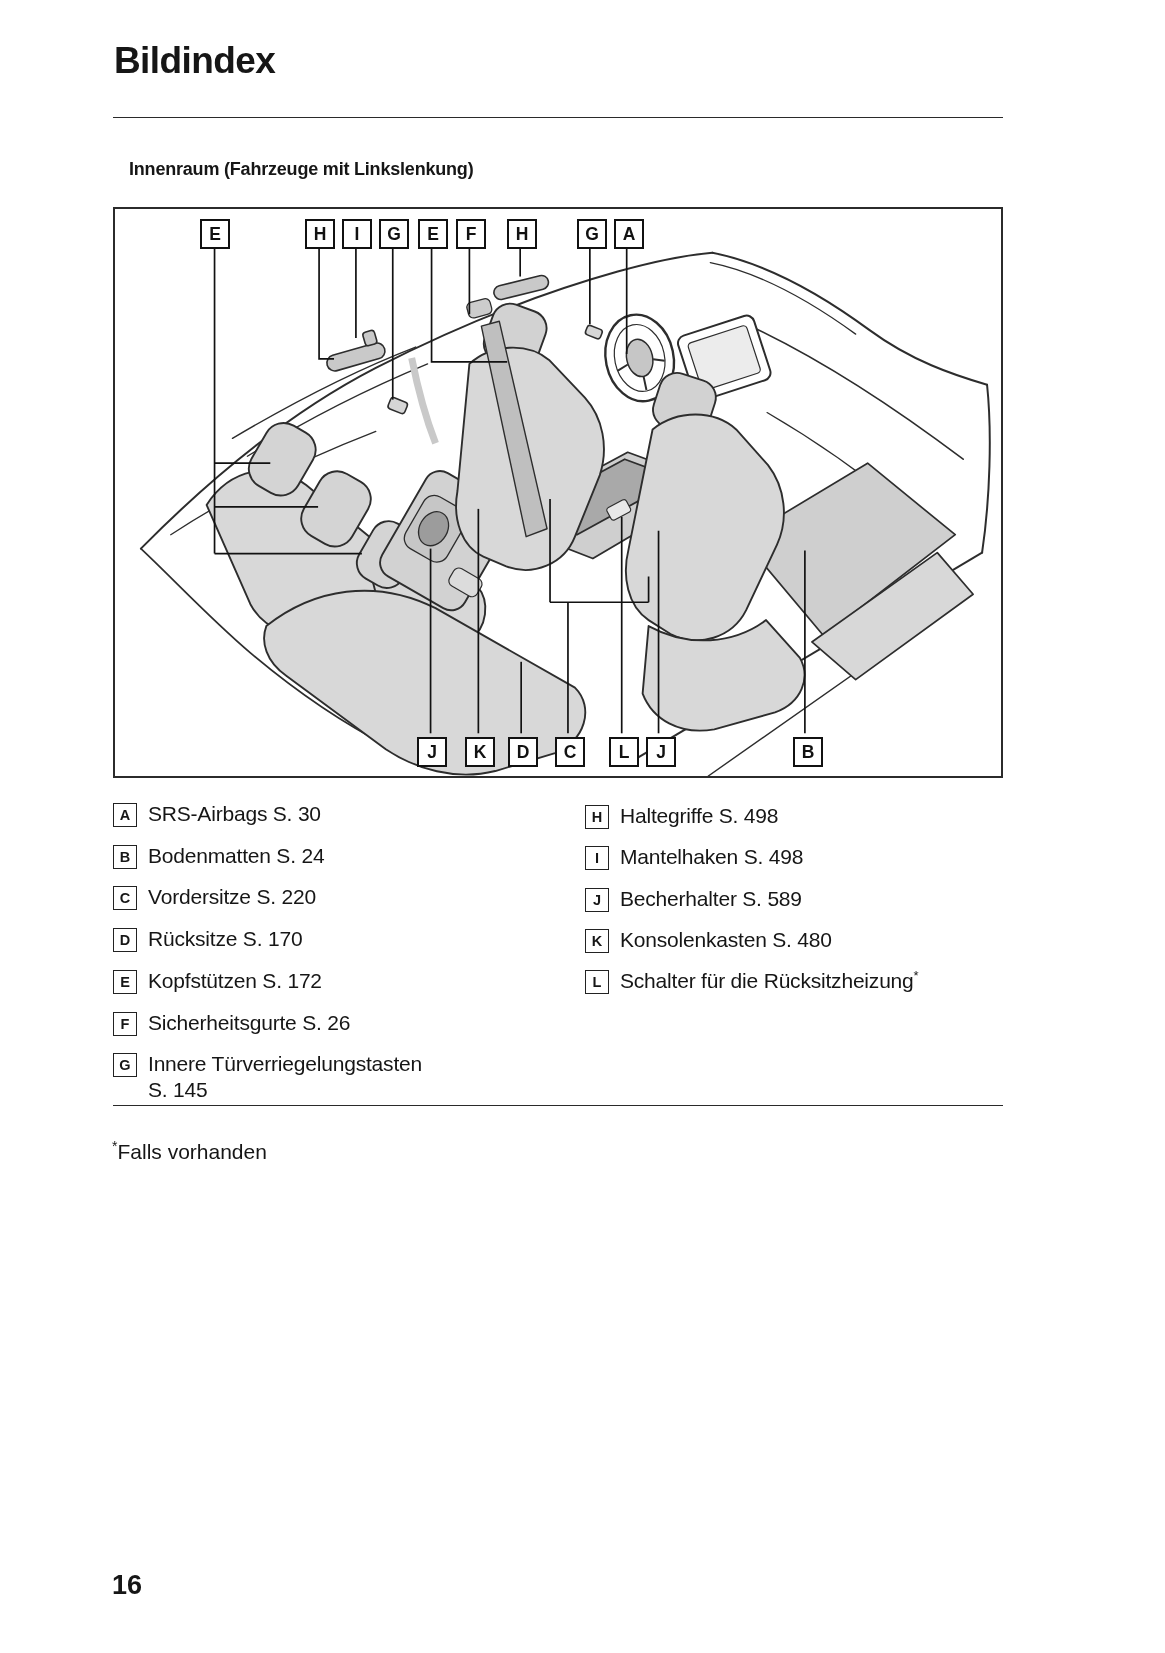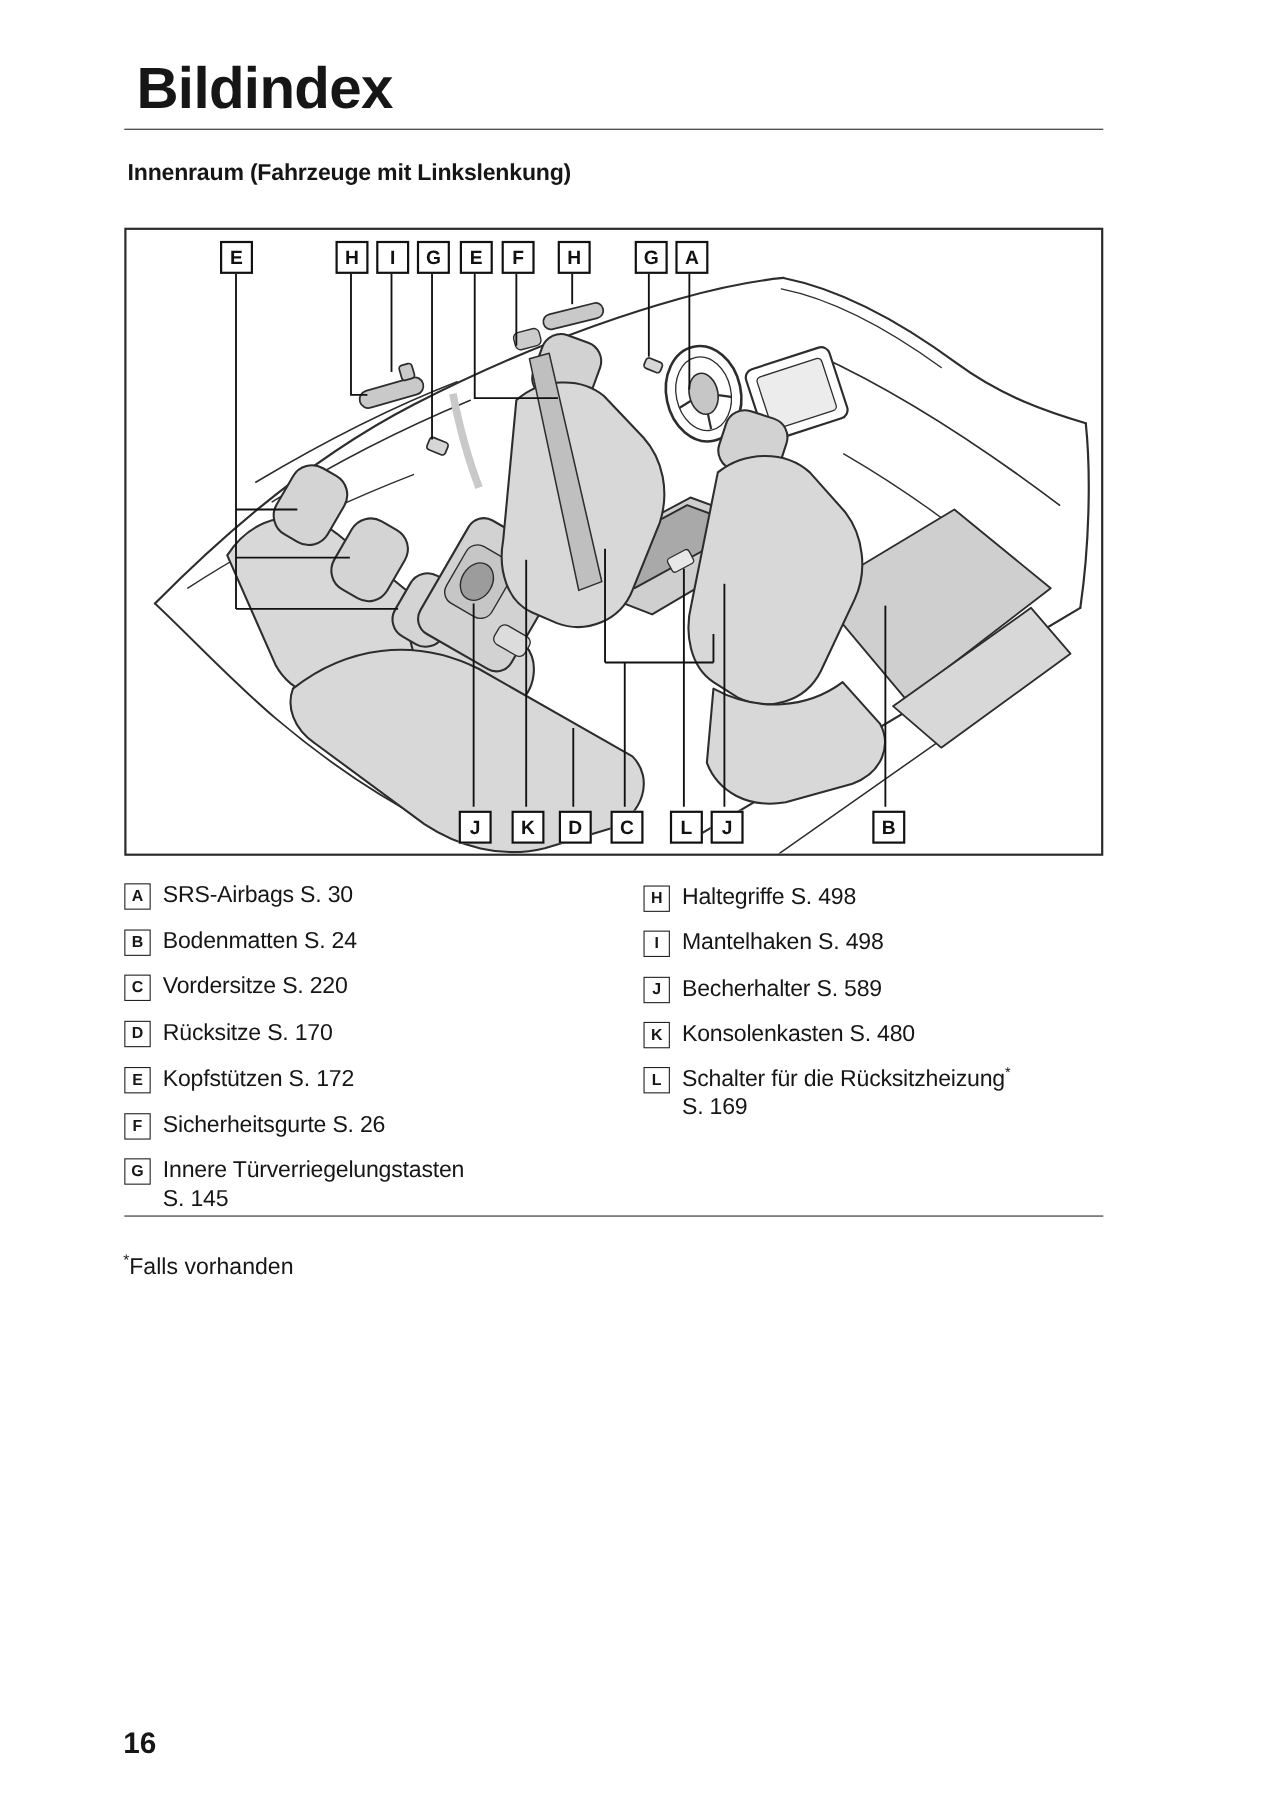--- a/index.html
+++ b/index.html
@@ -1,24 +1,24 @@
 <!DOCTYPE html>
 <html><head>
 <meta charset="utf-8">
 <style>
   html,body{margin:0;padding:0;background:#ffffff;}
   .page{
     position:relative;width:1165px;height:1653px;background:#fff;
     font-family:"Liberation Sans",sans-serif;color:#161616;overflow:hidden;
   }
-  .title{position:absolute;left:112px;top:38px;margin:12px;font-size:53px;font-weight:700;letter-spacing:-0.6px;}
+  .title{position:absolute;left:112px;top:38px;margin:2px;font-size:37px;font-weight:700;letter-spacing:-0.6px;}
   .rule{position:absolute;left:113px;width:890px;height:0;border-top:1.8px solid #2a2a2a;}
   .rule-top{top:117px;}
   .rule-bottom{top:1105px;}
-  .subtitle{position:absolute;left:112px;top:142px;margin:4px;font-size:21px;font-weight:700;letter-spacing:-0.2px;}
+  .subtitle{position:absolute;left:112px;top:142px;margin:17px;font-size:18px;font-weight:700;letter-spacing:-0.2px;}
   .figure{
     position:absolute;left:113px;top:207px;width:890px;height:571px;
     border:2px solid #2b2b2b;box-sizing:border-box;background:#fff;
   }
   .figure svg{position:absolute;left:0;top:0;width:100%;height:100%;}
   .callout{
     position:absolute;width:30px;height:30px;box-sizing:border-box;
     border:2.2px solid #111;background:#fff;z-index:5;
     font-size:17.5px;font-weight:700;color:#111;
     display:flex;align-items:center;justify-content:center;
@@ -207,21 +207,21 @@
       <div class="legend-row" style="left: 585px; top: 886px;">
         <span class="lbox">J</span>
         <span class="ltext"><span>Becherhalter S. 589</span></span>
       </div>
       <div class="legend-row" style="left: 585px; top: 927px;">
         <span class="lbox">K</span>
         <span class="ltext"><span>Konsolenkasten S. 480</span></span>
       </div>
       <div class="legend-row" style="left: 585px; top: 968px;">
         <span class="lbox">L</span>
-        <span class="ltext"><span>Schalter für die Rücksitzheizung</span><sup>*</sup><span class="l2">S. 169</span></span>
+        <span class="ltext"><span>Schalter für die Rücksitzheizung</span><sup>*</sup></span>
       </div>
     </div>
 
   <div class="rule rule-bottom"></div>
 
   <p class="footnote"><sup>*</sup><span>Falls vorhanden</span></p>
 
   <div class="pagenum">16</div>
 </div>
 

